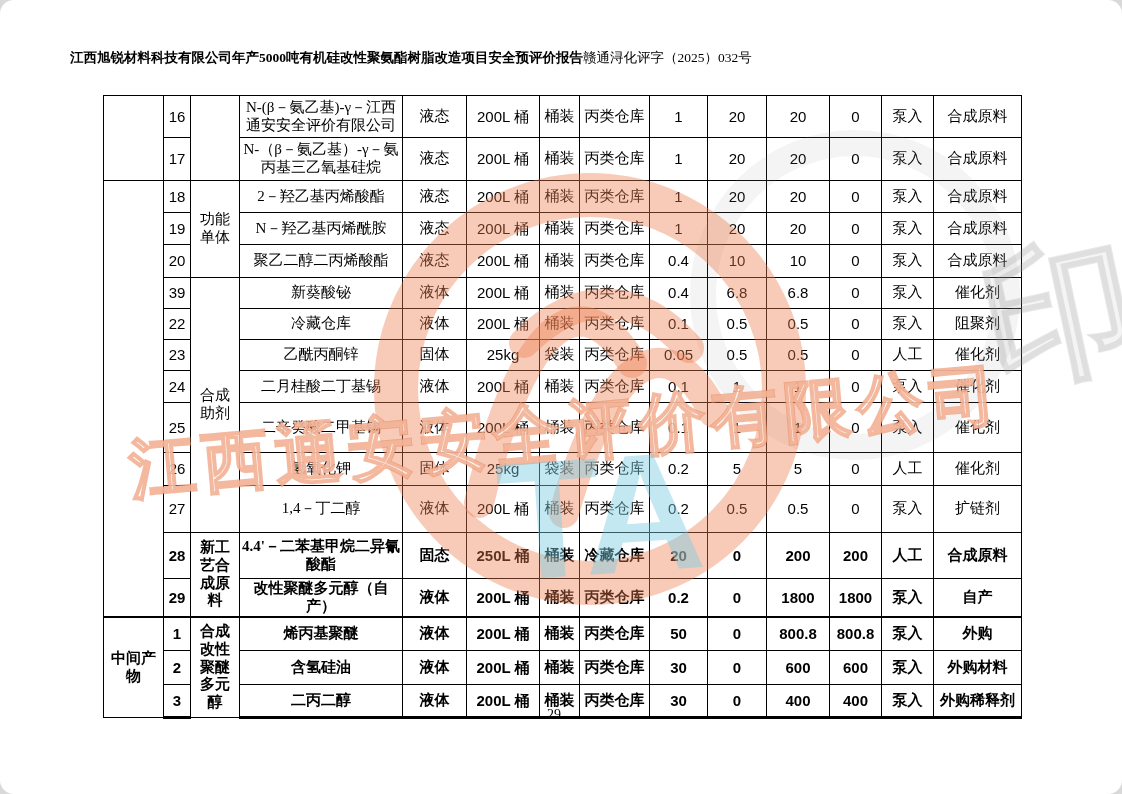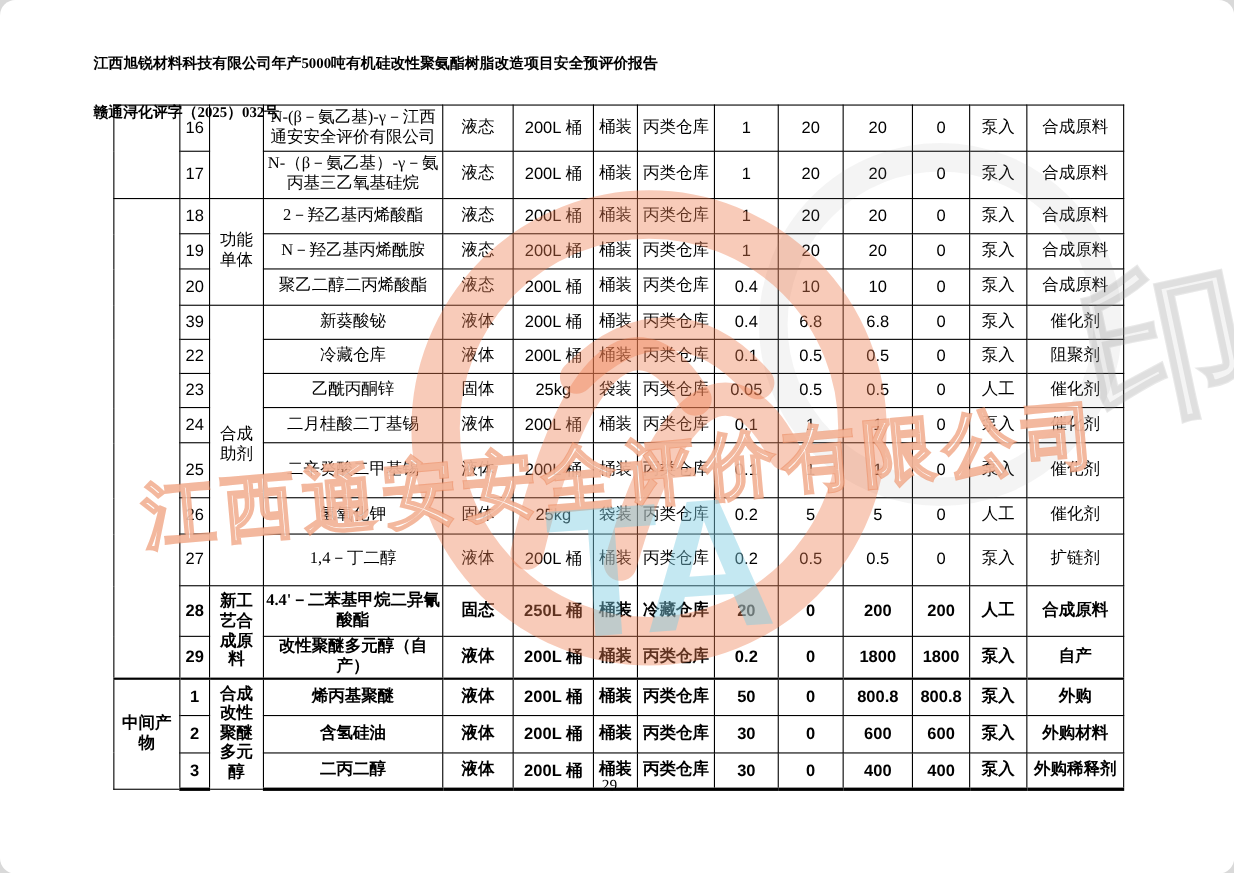--- a/index.html
+++ b/index.html
@@ -1,22 +1,22 @@
 <!DOCTYPE html>
 <html><head>
 <meta charset="utf-8">
 <style>
   html,body{margin:0;padding:0;background:#d9d9d9;}
   .page{position:relative;width:1122px;height:794px;background:#ffffff;border-radius:14px;
         overflow:hidden;font-family:"Liberation Serif","DejaVu Serif",serif;color:#000;}
   
-  .hdr{position:absolute;left:85px;top:49px;width:1000px;display:flex;gap:26px;
-       font-size:13.5px;white-space:nowrap;flex-direction:column;}
+  .hdr{position:absolute;left:70px;top:49px;width:1000px;display:flex;
+       font-size:13.5px;white-space:nowrap;}
   .hdr .t{font-weight:600;}
-  .hdr .d{font-weight:700;}
+  .hdr .d{font-weight:400;}
   
   table.mat{position:absolute;left:103px;top:95px;width:918px;border-collapse:collapse;
             table-layout:fixed;z-index:1;border-radius:13px;}
   table.mat td{border:1px solid #000;text-align:center;vertical-align:middle;
                font-size:15px;line-height:1.18;padding:1px 2px;overflow:hidden;word-break:break-all;}
   td.noTL{border-top:none;border-left:none;}
   td.bb3{border-bottom:3px solid #000;}
   td.bb2{border-bottom:2.5px solid #000;}
   tr.bt2 > td{border-top:2.5px solid #000;}
   tr.bbt > td{border-bottom:3px solid #000;}

